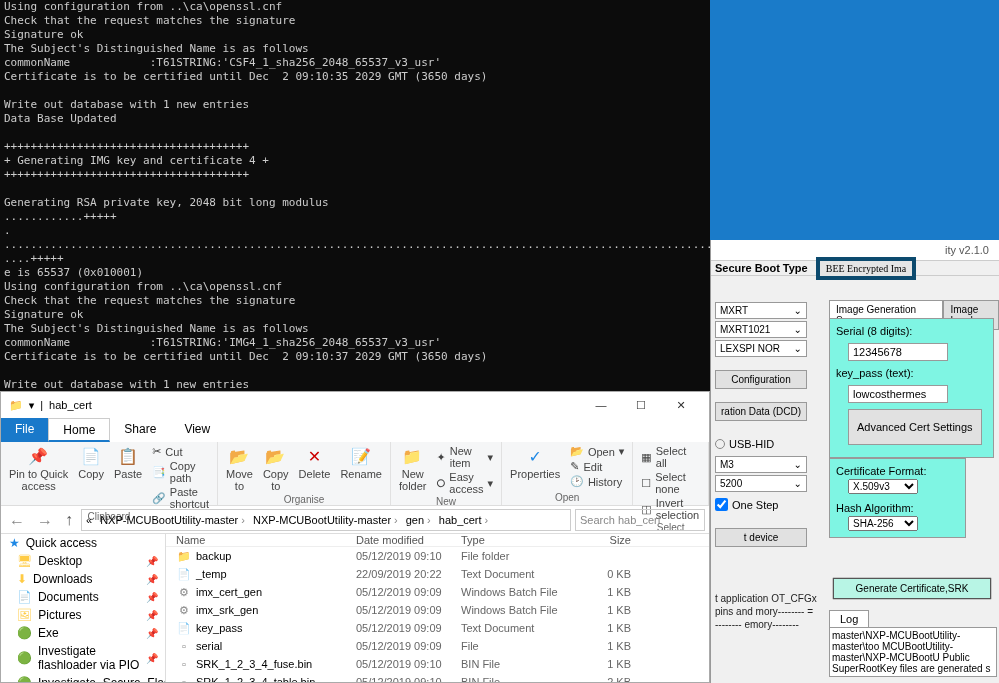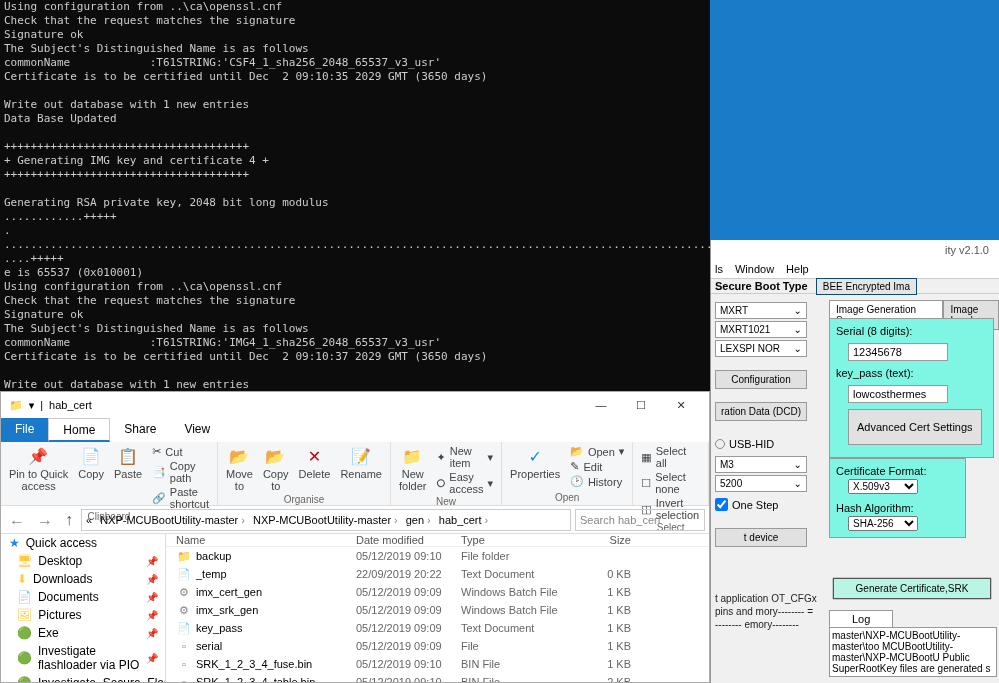--- a/index.html
+++ b/index.html
@@ -53,21 +53,21 @@
 .filerow .date { width: 105px; color: #666; }
 .filerow .type { width: 120px; color: #666; }
 .filerow .size { width: 60px; text-align: right; color: #666; padding-right: 10px; }
 
 
 .rightapp { position: absolute; left: 710px; top: 240px; width: 289px; height: 443px; background: #f0f0f0; border-left: 1px solid #999; font-size: 11px; }
 .app-header { height: 20px; background: #fff; display: flex; align-items: center; justify-content: flex-end; padding: 0 10px; font-size: 11px; color: #555; }
 .menubar { height: 18px; background: #fff; display: flex; gap: 12px; padding: 0 4px; font-size: 11px; align-items: center; }
 .securebar { height: 16px; display: flex; align-items: center; padding: 0 4px; gap: 8px; border-top: 1px solid #ccc; border-bottom: 1px solid #ccc; }
 .securebar .lbl { font-weight: bold; font-size: 11px; }
-.securebar .tabbtn { border: 1px solid #0c4a6e; background: #e5e5e5; padding: 2px 6px; font-size: 10px; }
+.securebar .tabbtn { border: 4px solid #0c4a6e; background: #e5e5e5; padding: 2px 6px; font-size: 10px; font-family: Liberation Serif, serif; }
 
 .leftcol { position: absolute; left: 0; top: 60px; width: 100px; }
 .leftcol .dropdown { border: 1px solid #999; background: #fff; font-size: 10px; padding: 2px 4px; margin: 2px 4px; display: flex; justify-content: space-between; align-items: center; }
 .leftcol .btn { border: 1px solid #999; background: #e1e1e1; font-size: 10px; padding: 3px 4px; margin: 13px 4px; text-align: center; }
 .leftcol .check { font-size: 11px; padding: 4px; display: flex; align-items: center; gap: 4px; }
 
 .tabs2 { position: absolute; left: 118px; top: 60px; display: flex; font-size: 10px; }
 .tabs2 div { border: 1px solid #999; padding: 3px 6px; background: #e0e0e0; }
 .tabs2 div.sel { background: #fff; border-bottom: 1px solid #fff; }
 
@@ -75,21 +75,21 @@
 .genbox .row { margin-bottom: 6px; }
 .genbox input[type=text] { width: 100px; font-size: 11px; padding: 2px 4px; border: 1px solid #999; background: #fff; margin-left: 12px; }
 .genbox .btn2 { border: 1px solid #999; background: #e1e1e1; padding: 11px 8px; display: inline-block; cursor: pointer; margin-left: 12px; }
 
 .certbox { position: absolute; left: 118px; top: 218px; width: 137px; border: 1px solid #999; background: #7ff5e3; padding: 6px; font-size: 11px; }
 .certbox select { width: 70px; font-size: 10px; margin-left: 12px; margin-top: 2px; }
 
 .genbtn { position: absolute; left: 122px; top: 338px; width: 158px; border: 1px solid #555; background: #b8f5e5; padding: 4px; font-size: 10px; text-align: center; box-shadow: 0 0 1px #000; }
 
 .logbox { position: absolute; left: 118px; top: 370px; width: 168px; }
-.logbox .lbl { font-size: 11px; padding: 2px 22px; border: 1px solid #999; border-bottom: none; display: inline-block; background: #fff; }
+.logbox .lbl { font-size: 11px; padding: 2px 10px; border: 1px solid #999; border-bottom: none; display: inline-block; background: #fff; }
 .logbox .body { border: 1px solid #999; background: #fff; font-size: 10px; padding: 2px; line-height: 11px; height: 50px; overflow: hidden; }
 
 .leftinfo { position: absolute; left: 0; top: 350px; width: 112px; font-size: 10px; padding: 2px 4px; line-height: 13px; color: #222; }
 </style>
 </head>
 <body>
 
 <div class="terminal" id="term">Using configuration from ..\ca\openssl.cnf
 Check that the request matches the signature
 Signature ok
@@ -373,25 +373,20 @@
             <span class="type">BIN File</span>
             <span class="size">2 KB</span>
           </div>
         </div>
     </div>
   </div>
 </div>
 
 <div class="rightapp">
   <div class="app-header">ity v2.1.0</div>
-  <div class="menubar">
-    <span>ls</span>
-    <span>Window</span>
-    <span>Help</span>
-  </div>
   <div class="securebar">
     <span class="lbl">Secure Boot Type</span>
     <span class="tabbtn">BEE Encrypted Ima</span>
   </div>
 
   <div class="leftcol">
     <div class="dropdown">
         <span>MXRT</span>
         <span>⌄</span>
       </div>

